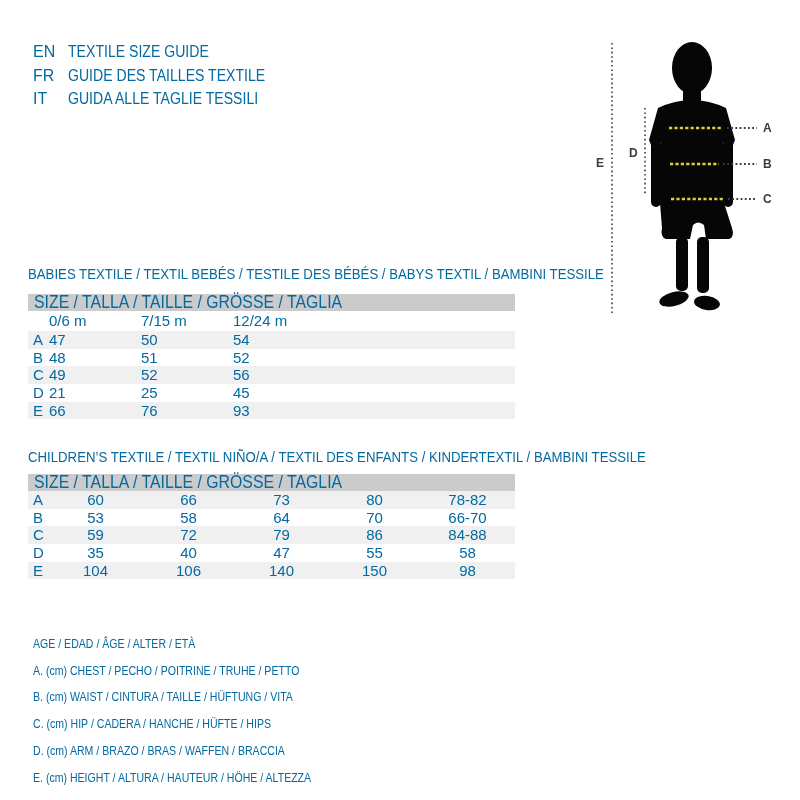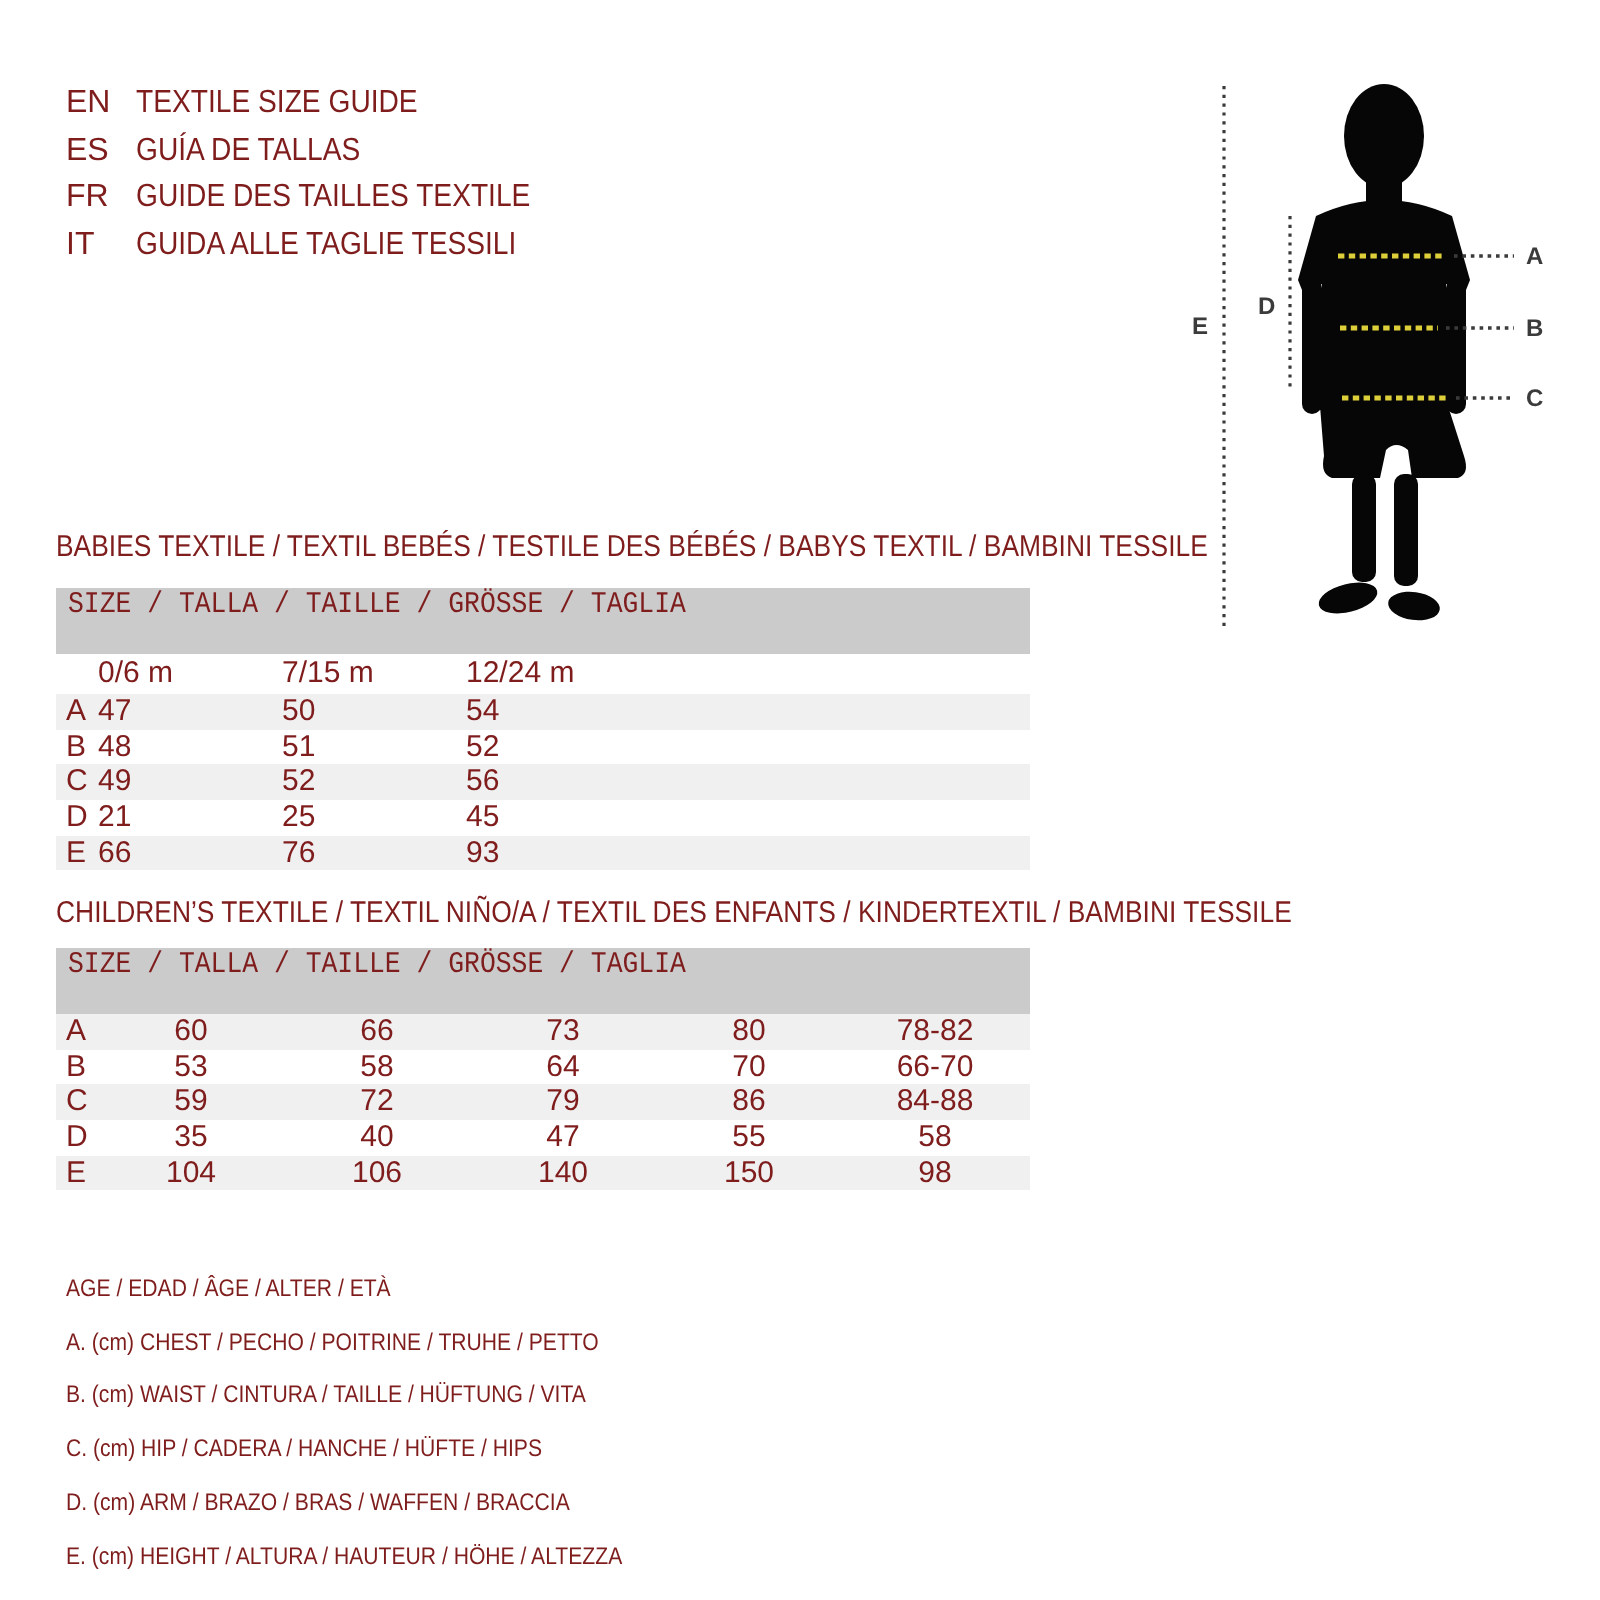--- a/index.html
+++ b/index.html
@@ -1,18 +1,18 @@
 <!DOCTYPE html>
 <html><head>
 <meta charset="utf-8">
 <style>
   html,body{margin:0;padding:0;background:#fff;}
   .canvas{
     position:relative;width:800px;height:800px;background:#ffffff;overflow:hidden;
-    font-family:"Liberation Sans",sans-serif;color:#7f1d1d;
+    font-family:"Liberation Sans",sans-serif;color:#0369a1;
   }
   
   .cond{transform:scaleX(0.88);transform-origin:left center;white-space:nowrap;}
 
   
   .lang-list{position:absolute;left:33px;top:40px;font-size:16px;line-height:23.7px;}
   .lang-row{display:flex;}
   .lang-code{display:inline-block;width:35px;flex:0 0 35px;}
   .lang-label{display:inline-block;}
 
@@ -22,21 +22,21 @@
 
   
   .section-heading{position:absolute;left:28px;font-size:15px;line-height:15px;}
   .heading-babies{top:266px;}
   .heading-children{top:449px;}
 
   
   .size-table{position:absolute;left:28px;width:487px;font-size:15px;}
   .table-babies{top:294px;}
   .table-children{top:474px;}
-  .size-bar{height:33px;line-height:17px;background:#cbcbcc;padding-left:6px;font-size:15px;font-family:Liberation Mono, monospace;}
+  .size-bar{height:17px;line-height:17px;background:#cbcbcc;padding-left:6px;font-size:18px;}
   .size-bar .cond{display:inline-block;}
   .trow{display:flex;height:17.7px;line-height:17.7px;}
   .trow.thead{height:20px;line-height:20px;}
   .trow.shade{background:#f0f0f1;}
   .cell{display:block;}
   .cell.lab{width:21px;flex:0 0 21px;padding-left:5px;box-sizing:border-box;}
   .table-babies .cell.val{width:92px;flex:0 0 92px;}
   .table-children .cell.val{width:93px;flex:0 0 93px;text-align:center;}
 
   
@@ -44,24 +44,20 @@
 </style>
 </head>
 <body>
 
 <div class="canvas">
 
   <div class="lang-list">
     <div class="lang-row">
       <span class="lang-code">EN</span>
       <span class="lang-label cond">TEXTILE SIZE GUIDE</span>
-    </div>
-    <div class="lang-row">
-      <span class="lang-code">ES</span>
-      <span class="lang-label cond">GUÍA DE TALLAS</span>
     </div>
     <div class="lang-row">
       <span class="lang-code">FR</span>
       <span class="lang-label cond">GUIDE DES TAILLES TEXTILE</span>
     </div>
     <div class="lang-row">
       <span class="lang-code">IT</span>
       <span class="lang-label cond">GUIDA ALLE TAGLIE TESSILI</span>
     </div>
   </div>

